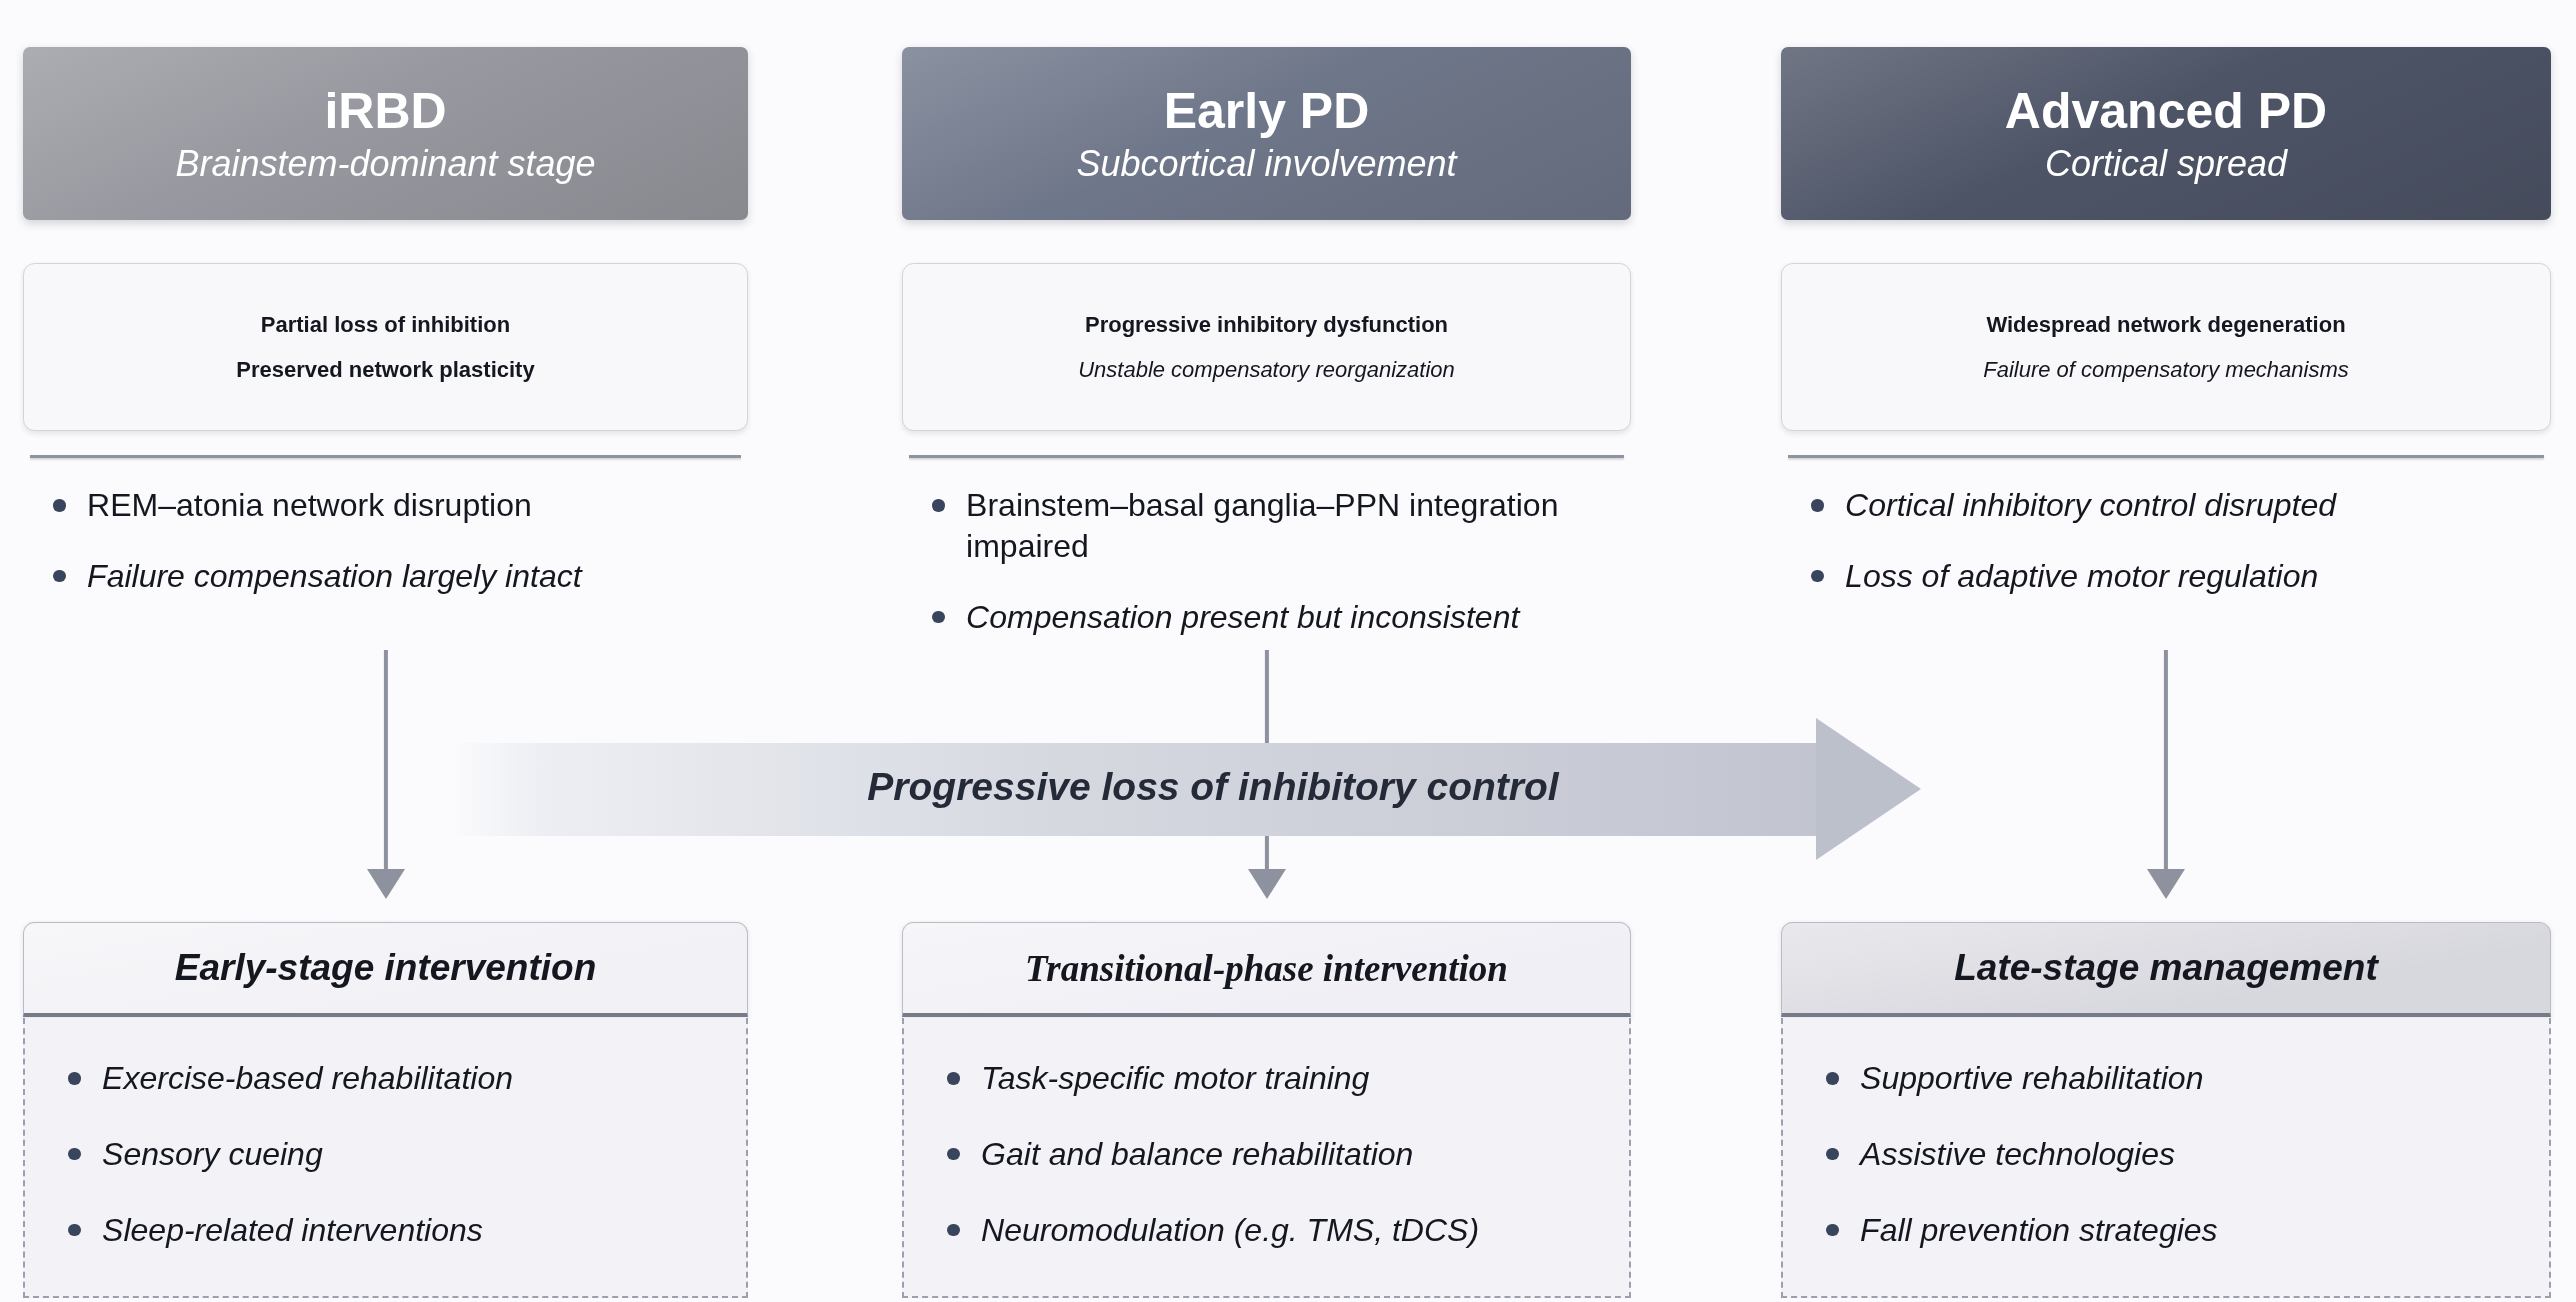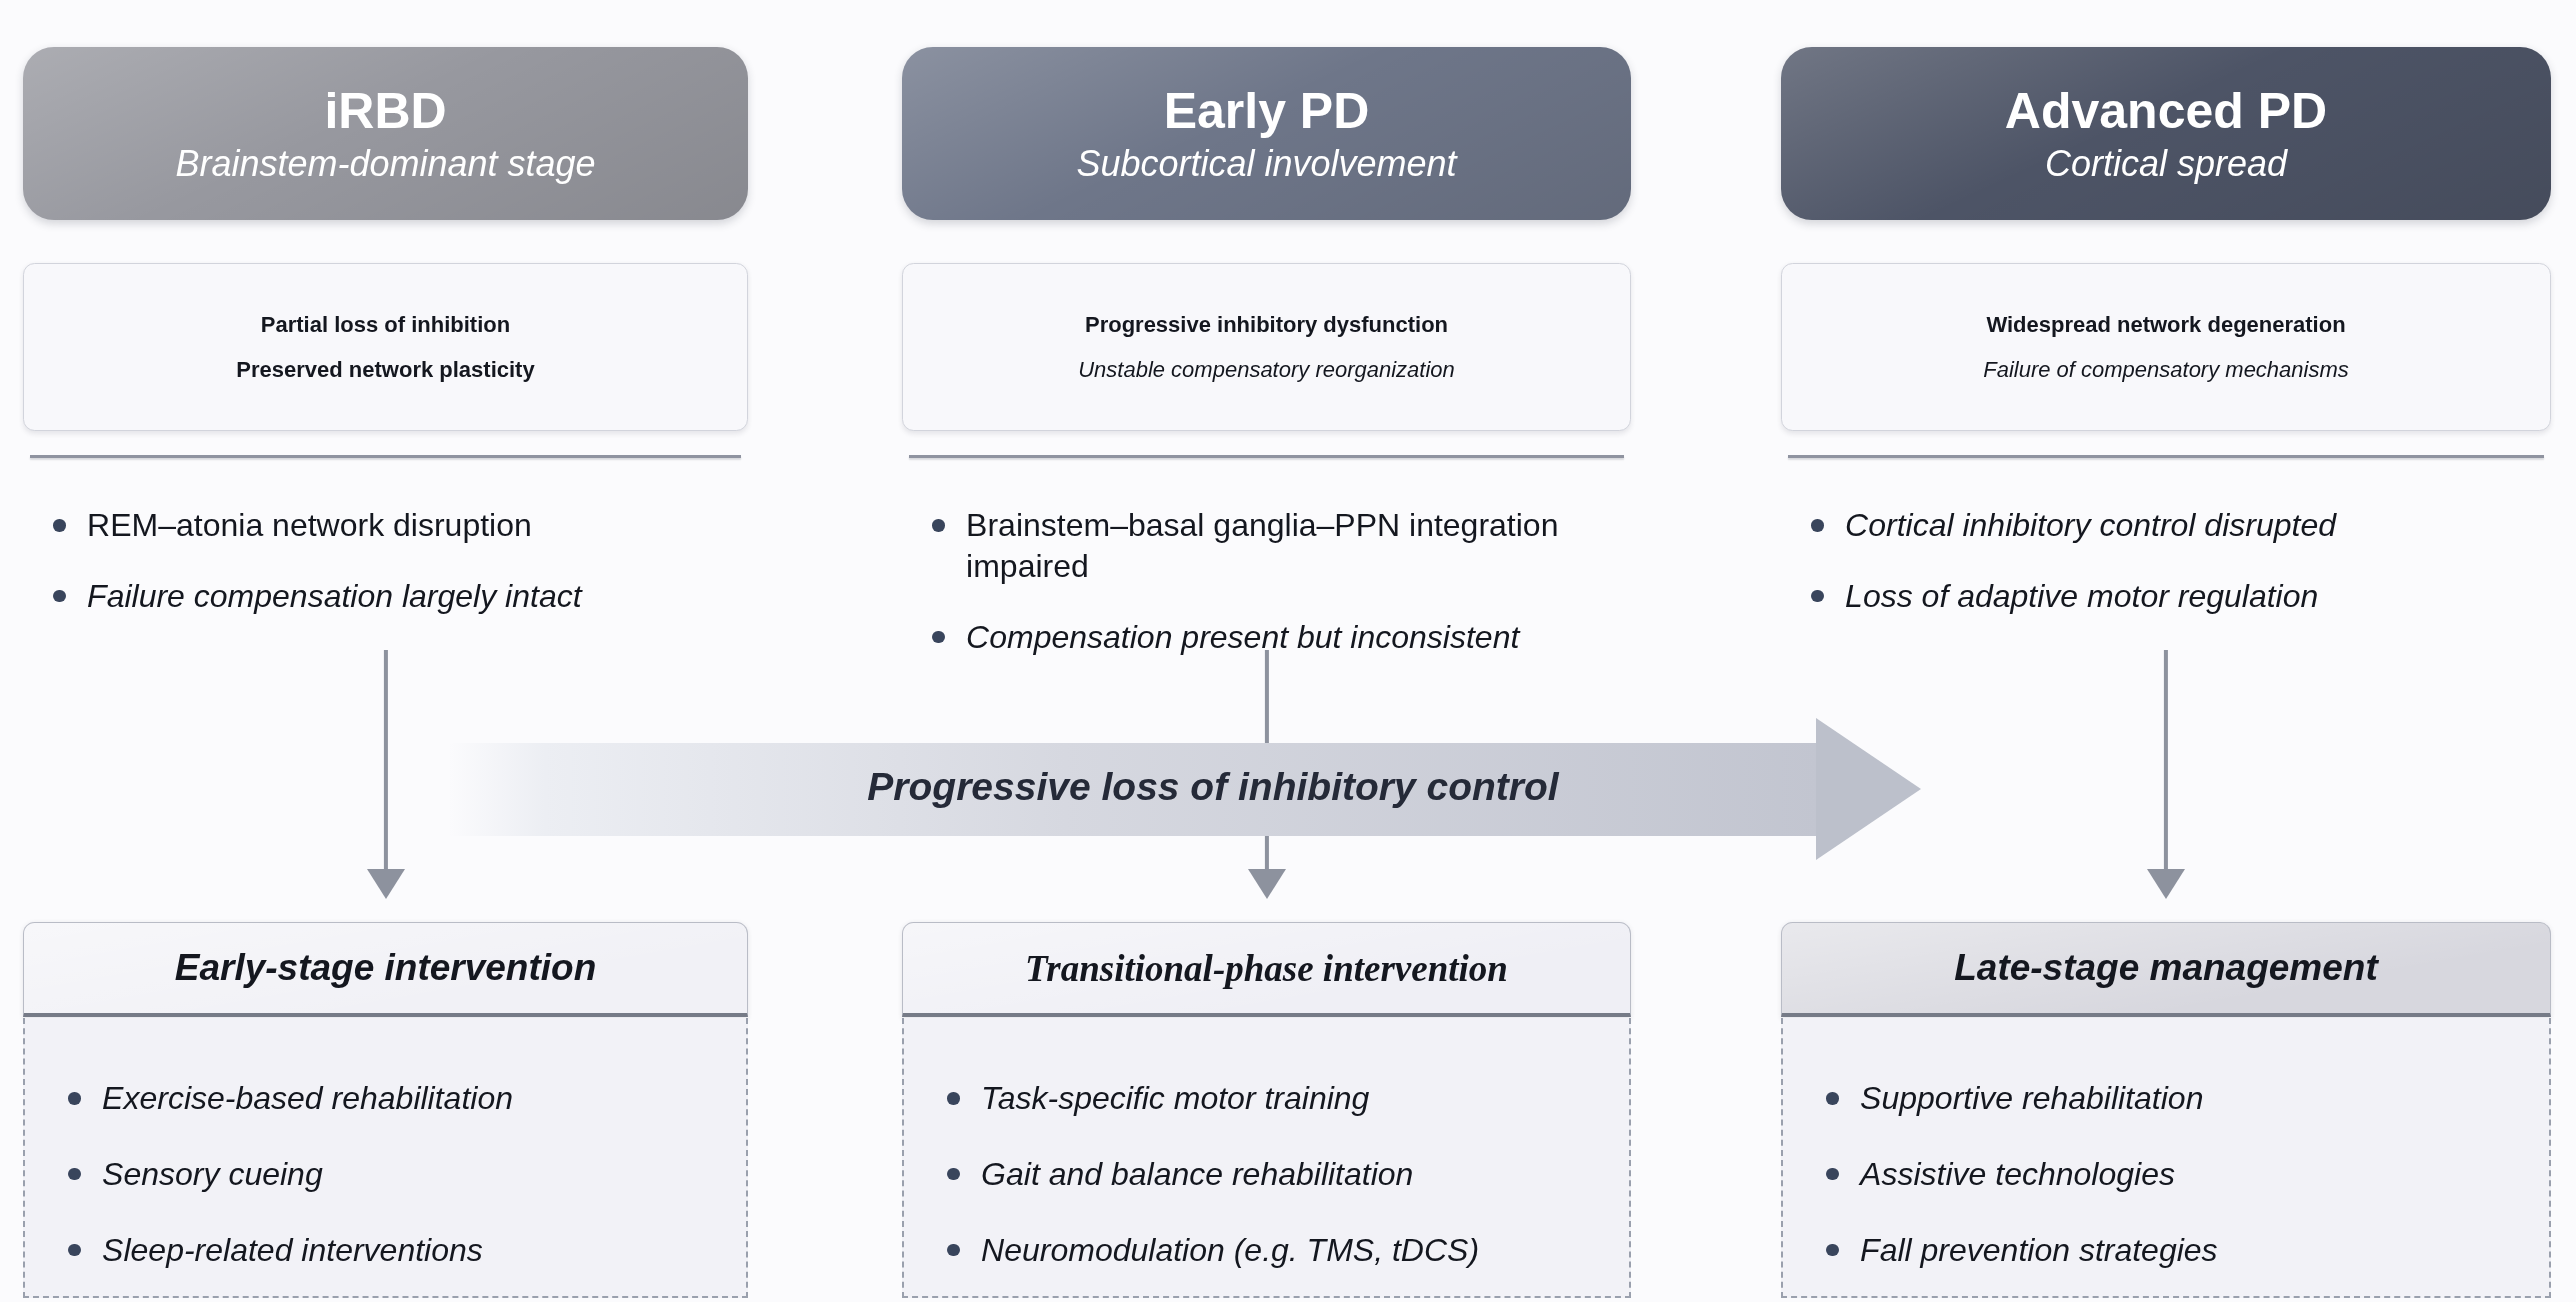--- a/index.html
+++ b/index.html
@@ -14,21 +14,21 @@
     overflow:hidden;
   }
   .column { position:absolute; top:0; height:1303px; }
   .c0 { left:23px;   width:725px; }
   .c1 { left:902px; width:729px; }
   .c2 { left:1781px; width:770px; }
 
   
   .top-header {
     position:absolute; top:47px; left:0; right:0; height:173px;
-    border-radius:31px;
+    border-radius:7px;
     display:flex; flex-direction:column; align-items:center; justify-content:center; gap:10px;
     background-image:linear-gradient(155deg, rgba(255,255,255,0.20), rgba(255,255,255,0) 45%, rgba(0,0,0,0.10));
     box-shadow:0 3.3px 8.3px rgba(40,44,60,0.18);
     color:#ffffff;
   }
   .stage-title   { font-size:50px; font-weight:bold; line-height:1; }
   .stage-subtitle{ font-size:36px; font-style:italic; line-height:1; }
 
   
   .summary-box {
@@ -49,21 +49,21 @@
     box-shadow:0 1.7px 1.7px rgba(40,44,60,0.18);
   }
 
   
   .bullets {
     position:absolute; top:485px; left:30px; right:5px;
     list-style:none; margin:0; padding:0;
   }
   .bullet {
     display:flex; gap:21.6px; margin-bottom:30px;
-    font-size:32px; line-height:1.28; color:#14171f;margin-top:20px;
+    font-size:32px; line-height:1.28; color:#14171f;
   }
   .dot {
     flex:none; width:12.5px; height:12.5px; border-radius:50%;
     background:#39455c; margin-top:14px;
   }
 
   
   .v-arrow {
     position:absolute; top:650px; left:50%; transform:translateX(-50%);
     width:38px; height:249px; z-index:1;

